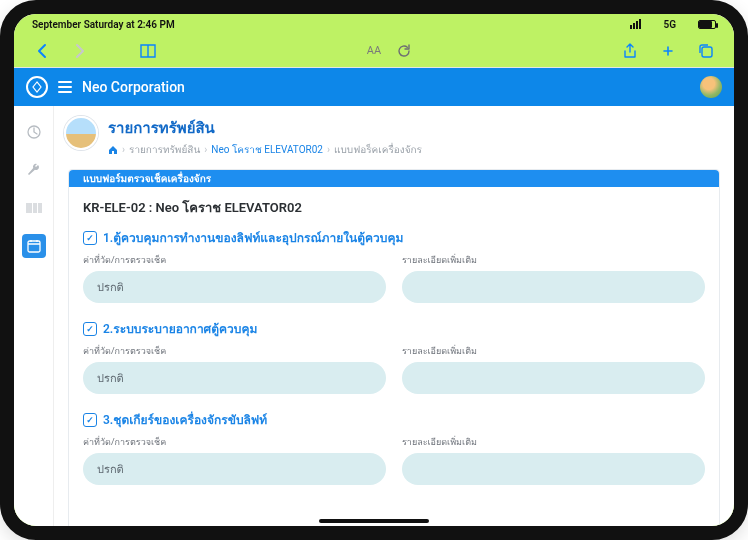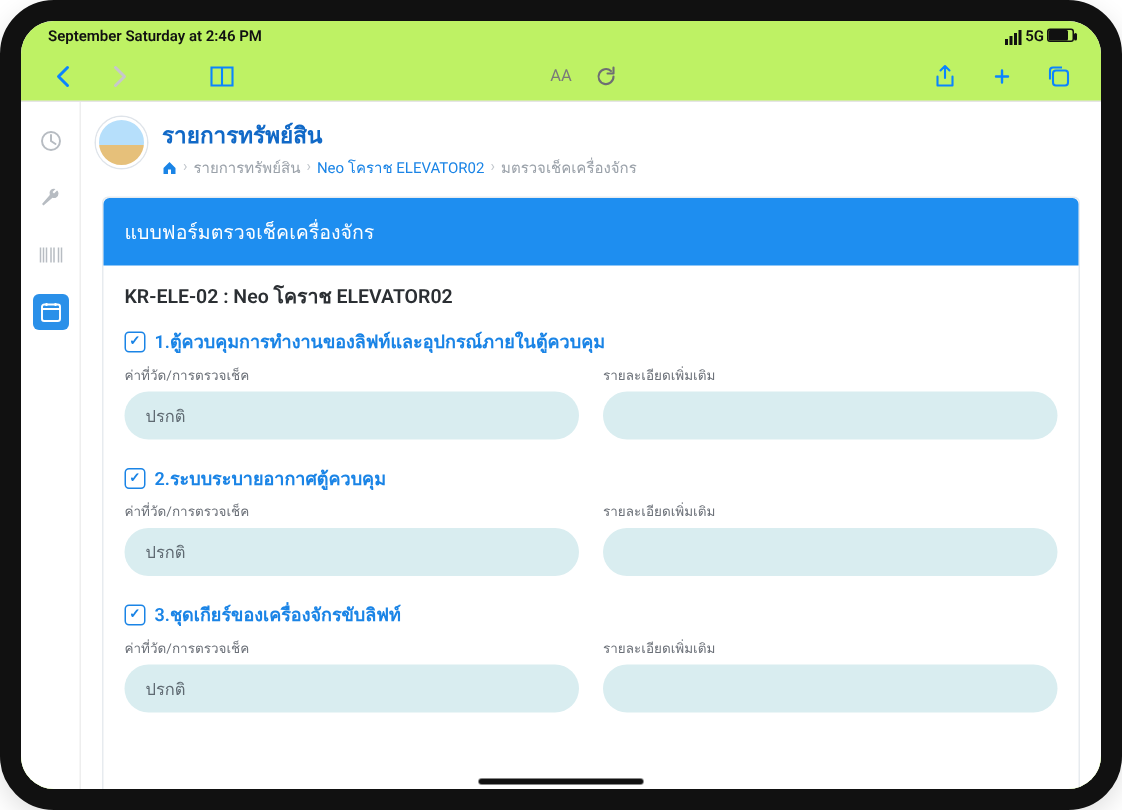--- a/index.html
+++ b/index.html
@@ -1,20 +1,20 @@
 <!DOCTYPE html>
 <html><head>
 <meta charset="utf-8">
 <style>
 *{margin:0;padding:0;box-sizing:border-box;font-family:-apple-system,BlinkMacSystemFont,"Segoe UI",Roboto,Arial,sans-serif}
 html,body{width:748px;height:540px;background:#fff;overflow:hidden}
 .tablet-frame{position:absolute;inset:0;border:14px solid #111;border-radius:36px;background:#fff;box-shadow:0 6px 18px rgba(0,0,0,.12)}
 .tablet-inner{position:absolute;inset:0;border-radius:22px;overflow:hidden;background:#bef264;display:flex;flex-direction:column}
 .status-bar{height:20px;display:flex;align-items:center;justify-content:space-between;padding:0 18px;font-size:10px;font-weight:600;color:#111}
-.status-right{display:flex;gap:2px;}
+.status-right{display:flex;gap:22px;align-items:center}
 .sig-bars{display:inline-flex;gap:1px;align-items:flex-end}
 .sig-bars span{width:2px;background:#111;display:inline-block}
 .sig-bars span:nth-child(1){height:4px}.sig-bars span:nth-child(2){height:6px}.sig-bars span:nth-child(3){height:8px}.sig-bars span:nth-child(4){height:10px}
 .batt{width:18px;height:9px;border:1px solid #111;border-radius:2px;position:relative}
 .batt:after{content:"";position:absolute;right:-3px;top:2px;width:2px;height:5px;background:#111;border-radius:1px}
 .batt i{display:block;height:100%;width:80%;background:#111;border-radius:1px}
 .browser-bar{height:34px;display:flex;align-items:center;gap:10px;padding:0 14px;border-bottom:1px solid #e5e5e5}
 .bb-btn{width:28px;height:28px;display:flex;align-items:center;justify-content:center;color:#0a84ff;cursor:pointer}
 .bb-btn.disabled{color:#c7c7cc}
 .url-wrap{flex:1;display:flex;gap:8px;align-items:center;justify-content:center}
@@ -33,21 +33,21 @@
 .side-ico.active{background:#2a90e9;color:#fff;border-radius:4px}
 .main{flex:1;overflow-y:auto;background:#fff}
 .page-head{display:flex;gap:10px;padding:10px 8px 6px 10px;align-items:flex-start}
 .page-thumb{width:34px;height:34px;border-radius:50%;background:linear-gradient(180deg,#b6dffb 0 55%,#e6c07a 55%);border:2px solid #fff;box-shadow:0 0 0 1px #dfe4ea}
 .page-title{color:#1169c7;font-size:15px;font-weight:600}
 .crumbs{display:flex;flex-wrap:wrap;gap:4px;align-items:center;font-size:10px;color:#9aa1a9;margin-top:2px}
 .crumbs a{color:#1a84e6;text-decoration:none}
 .crumbs .sep{color:#c1c6cc}
 .home-ico{color:#1a84e6}
 .card{margin:6px 14px 14px;border:1px solid #e7ebef;border-radius:4px;background:#fff}
-.card-head{background:#1e8ef0;color:#fff;font-size:13px;font-weight:400;padding:12px 14px;border-radius:4px 4px 0 0}
+.card-head{background:#1e8ef0;color:#fff;font-size:10px;font-weight:700;padding:1px 14px;border-radius:4px 4px 0 0}
 .card-body{padding:10px 14px 90px;overflow:visible}
 .equip-name{font-size:13px;font-weight:600;color:#2b2f33;margin-bottom:10px}
 .section{margin-bottom:16px}
 .sec-title{display:flex;align-items:center;gap:6px;color:#1a84e6;font-size:12px;font-weight:600;margin-bottom:6px}
 .chk-ico{width:14px;height:14px;border:1.5px solid #1a84e6;border-radius:3px;display:inline-flex;align-items:center;justify-content:center;font-size:9px;color:#1a84e6}
 .row2{display:flex;gap:16px}
 .col{flex:1}
 .lbl{font-size:9px;color:#6b7078;margin-bottom:4px}
 .pill{height:28px;background:#d9edf0;border-radius:16px;display:flex;align-items:center;padding:16px 14px;font-size:11px;color:#5f6a72}
 .home-ind{position:absolute;bottom:3px;left:50%;transform:translateX(-50%);width:110px;height:4px;background:#111;border-radius:3px}
@@ -111,20 +111,34 @@
           </svg>
       </div>
       <div class="bb-btn">
         <svg width="16" height="16" viewBox="0 0 16 16">
             <rect x="4" y="4" width="10" height="10" rx="2" fill="none" stroke="currentColor" stroke-width="1.4"></rect>
             <path d="M2 10V4a2 2 0 0 1 2-2h6" fill="none" stroke="currentColor" stroke-width="1.4"></path>
           </svg>
       </div>
     </div>
 
+    <div class="app-header">
+      <span class="logo-circ">
+        <svg width="12" height="12" viewBox="0 0 12 12">
+            <path d="M6 1 2 6l4 5 4-5z" fill="none" stroke="#fff" stroke-width="1.2"></path>
+          </svg>
+      </span>
+      <span class="hamb">
+          <span></span>
+          <span></span>
+          <span></span>
+        </span>
+      <span class="app-title">Neo Corporation</span>
+      <span class="avatar"></span>
+    </div>
 
     <div class="content-row">
       <div class="sidebar">
         <span class="side-ico">
           <svg width="16" height="16" viewBox="0 0 16 16">
               <circle cx="8" cy="8" r="6" fill="none" stroke="currentColor" stroke-width="1.3"></circle>
               <path d="M8 4v4l3 2" fill="none" stroke="currentColor" stroke-width="1.3" stroke-linecap="round"></path>
             </svg>
         </span>
         <span class="side-ico">
@@ -154,21 +168,21 @@
               <span class="home-ico">
                 <svg width="10" height="10" viewBox="0 0 10 10">
                     <path d="M1 5 5 1l4 4v4H6V6H4v3H1z" fill="currentColor"></path>
                   </svg>
               </span>
               <span class="sep">›</span>
               <span style="color:#9aa1a9">รายการทรัพย์สิน</span>
               <span class="sep">›</span>
               <a>Neo โคราช ELEVATOR02</a>
               <span class="sep">›</span>
-              <span>มตรวจเช็คเครื่องจักร</span>
+              <span>แบบฟอร็คเครื่องจักร</span>
             </div>
           </div>
         </div>
 
         <div class="card">
           <div class="card-head">แบบฟอร์มตรวจเช็คเครื่องจักร</div>
           <div class="card-body">
             <div class="equip-name">KR-ELE-02 : Neo โคราช ELEVATOR02</div>
 
             <div class="section">

